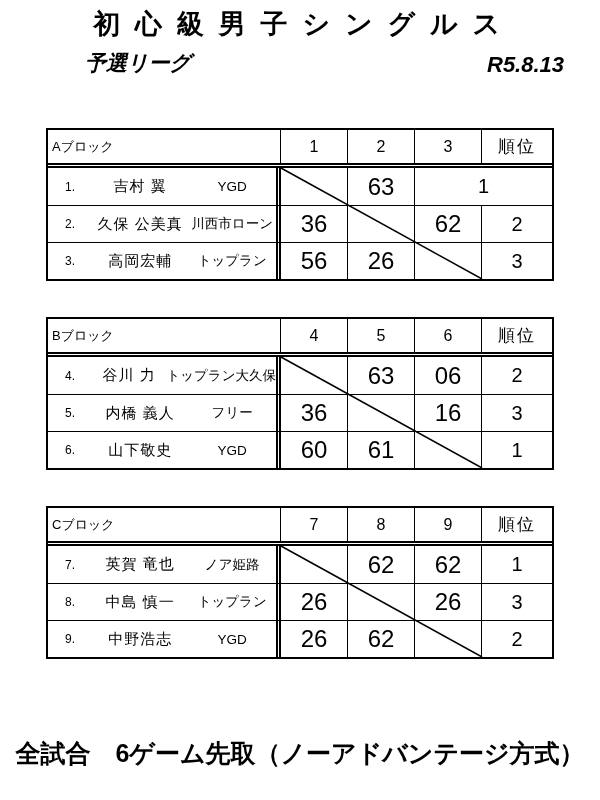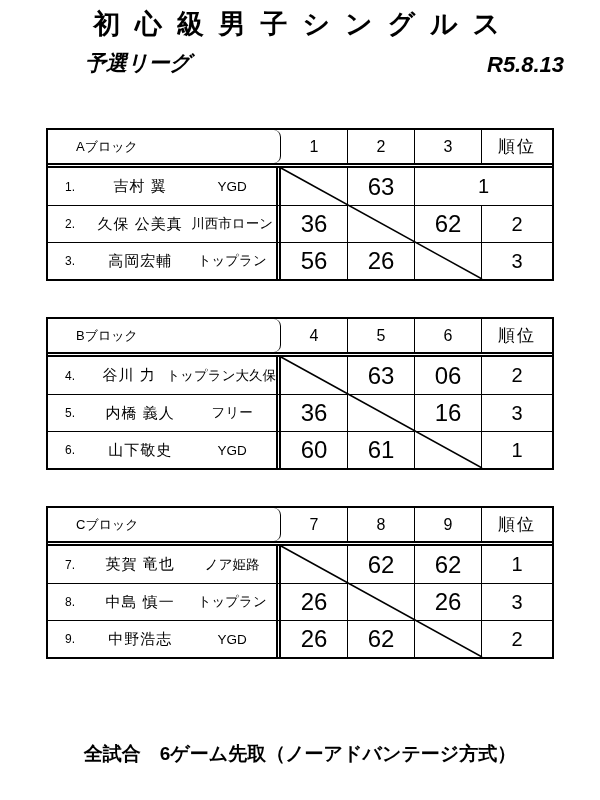--- a/index.html
+++ b/index.html
@@ -58,23 +58,22 @@
   .c {
     display: flex;
     align-items: center;
     justify-content: center;
     overflow: hidden;
   }
   .name { width: 233px; }
   .hrow .name {
     border-right: 1px solid #000;
     justify-content: flex-start;
-    padding-left: 28px;
+    padding-left: 4px;
     font-size: 13px;
-    border-radius: 7px;
   }
   .brow .name {
     border-right: 5px double #000;
     justify-content: flex-start;
   }
   .sc {
     width: 67px;
     border-right: 1px solid #000;
     font-size: 24px;
   }
@@ -104,21 +103,21 @@
     position: absolute;
     left: 0; top: 0;
     pointer-events: none;
   }
   .diag line { stroke: #000; stroke-width: 1.5; }
   .footer {
     position: absolute;
     top: 742px; left: 0; width: 100%;
     text-align: center;
     font-weight: bold;
-    font-size: 19px;
+    font-size: 25px;
     line-height: 23px;
     white-space: nowrap;
   }
 </style>
 </head>
 <body>
 
 <div class="title">初心級男子シングルス</div>
 <div class="subtitle">予選リーグ</div>
 <div class="date">R5.8.13</div>

